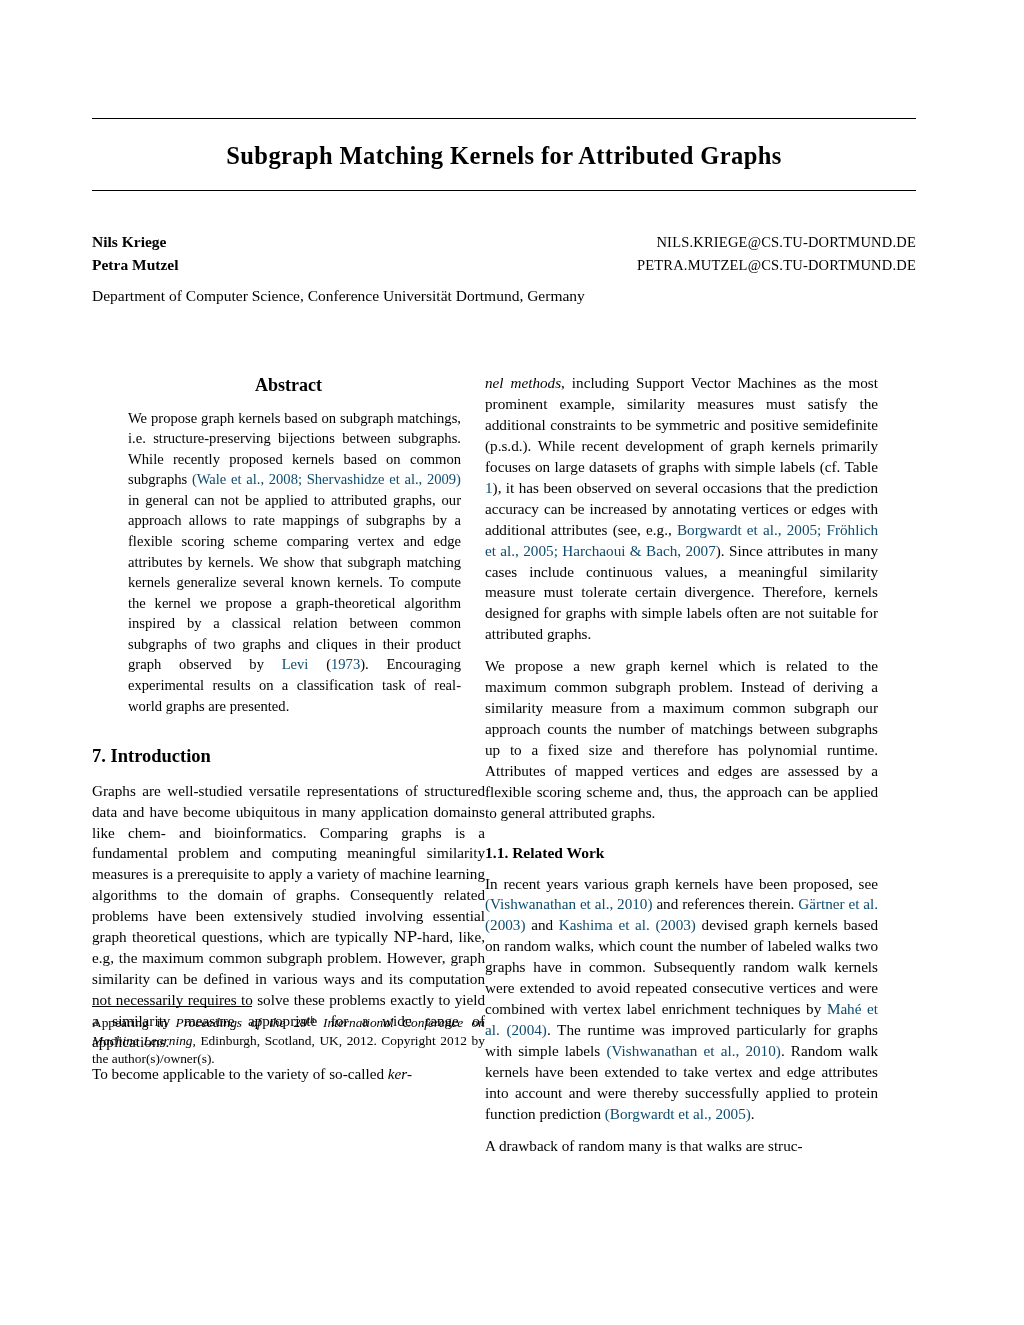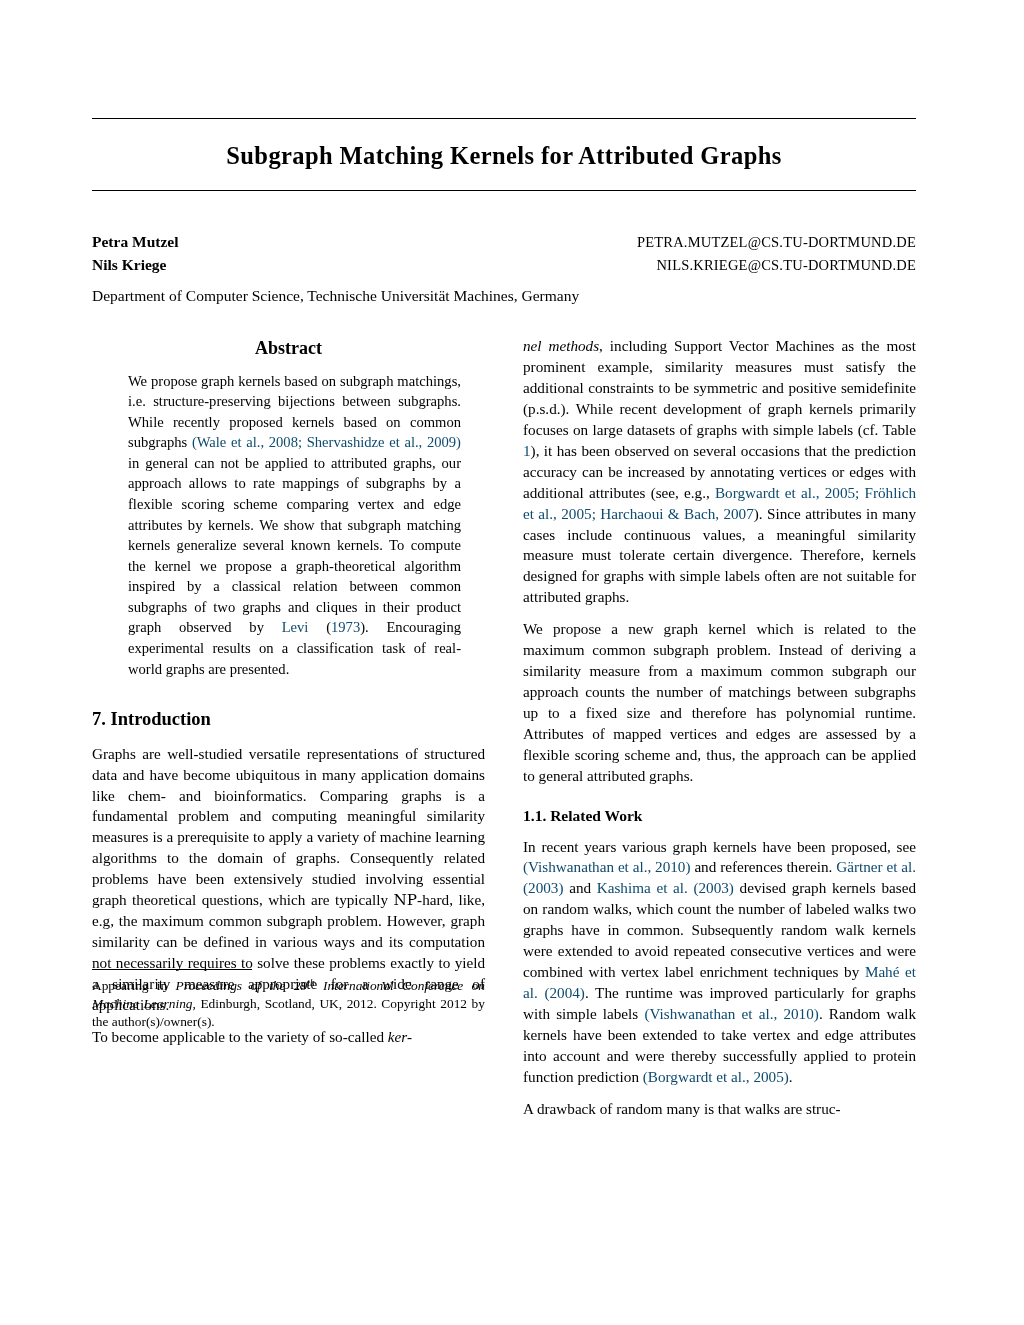--- a/index.html
+++ b/index.html
@@ -55,23 +55,22 @@
   .author-email {
     font-variant: small-caps;
     font-size: 14.5px;
     letter-spacing: 0.2px;
   }
   .affiliation {
     margin-top: 9px;
     font-size: 15.5px;
   }
   .columns {
-    margin-top: 28px;
+    margin-top: 65px;
     display: flex;
-    gap: 38px;
     font-size: 15.2px;
     line-height: 1.38;
   }
   .col {
     width: 393px;
     position: relative;
   }
   .abstract-heading {
     text-align: center;
     font-weight: bold;
@@ -131,28 +130,28 @@
 <div class="page">
 
   <div class="title-block">
     <hr class="rule">
     <div class="paper-title">Subgraph Matching Kernels for Attributed Graphs</div>
     <hr class="rule">
   </div>
 
   <div class="authors">
     <div class="author-row">
+      <span class="author-name">Nils Kriege</span>
+      <span class="author-email">NILS.KRIEGE@CS.TU-DORTMUND.DE</span>
+    </div>
+    <div class="author-row">
       <span class="author-name">Petra Mutzel</span>
       <span class="author-email">PETRA.MUTZEL@CS.TU-DORTMUND.DE</span>
     </div>
-    <div class="author-row">
-      <span class="author-name">Nils Kriege</span>
-      <span class="author-email">NILS.KRIEGE@CS.TU-DORTMUND.DE</span>
-    </div>
-    <div class="affiliation">Department of Computer Science, Technische Universität Machines, Germany</div>
+    <div class="affiliation">Department of Computer Science, Conference Universität Dortmund, Germany</div>
   </div>
 
   <div class="columns">
 
     <div class="col">
 
       <div class="abstract-heading">Abstract</div>
       <div class="abstract-body">
         <p class="para"><span>We propose graph kernels based on subgraph matchings, i.e. structure-preserving bijections between subgraphs. While recently proposed kernels based on common subgraphs </span><span class="cite">(Wale et al., 2008; Shervashidze et al., 2009)</span><span> in general can not be applied to attributed graphs, our approach allows to rate mappings of subgraphs by a flexible scoring scheme comparing vertex and edge attributes by kernels. We show that subgraph matching kernels generalize several known kernels. To compute the kernel we propose a graph-theoretical algorithm inspired by a classical relation between common subgraphs of two graphs and cliques in their product graph observed by </span><span class="cite">Levi</span><span> (</span><span class="cite">1973</span><span>). Encouraging experimental results on a classification task of real-world graphs are presented.</span></p>
       </div>

